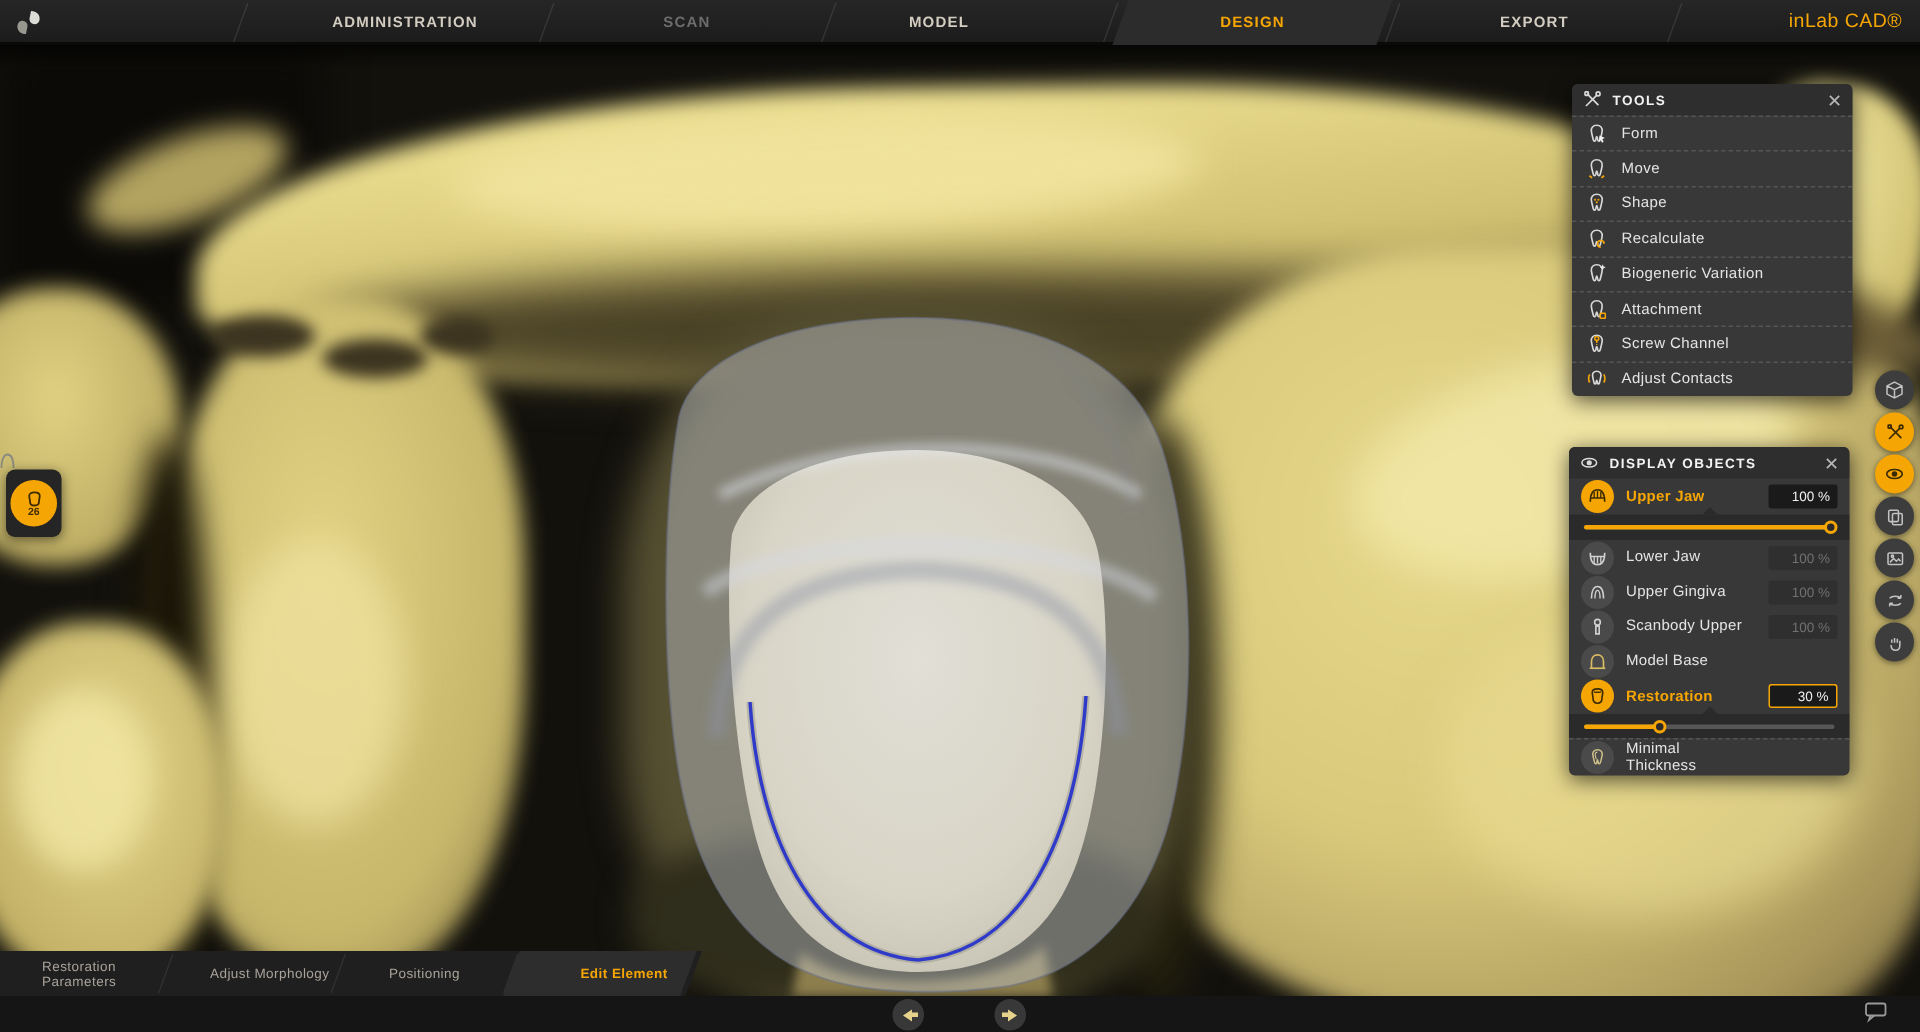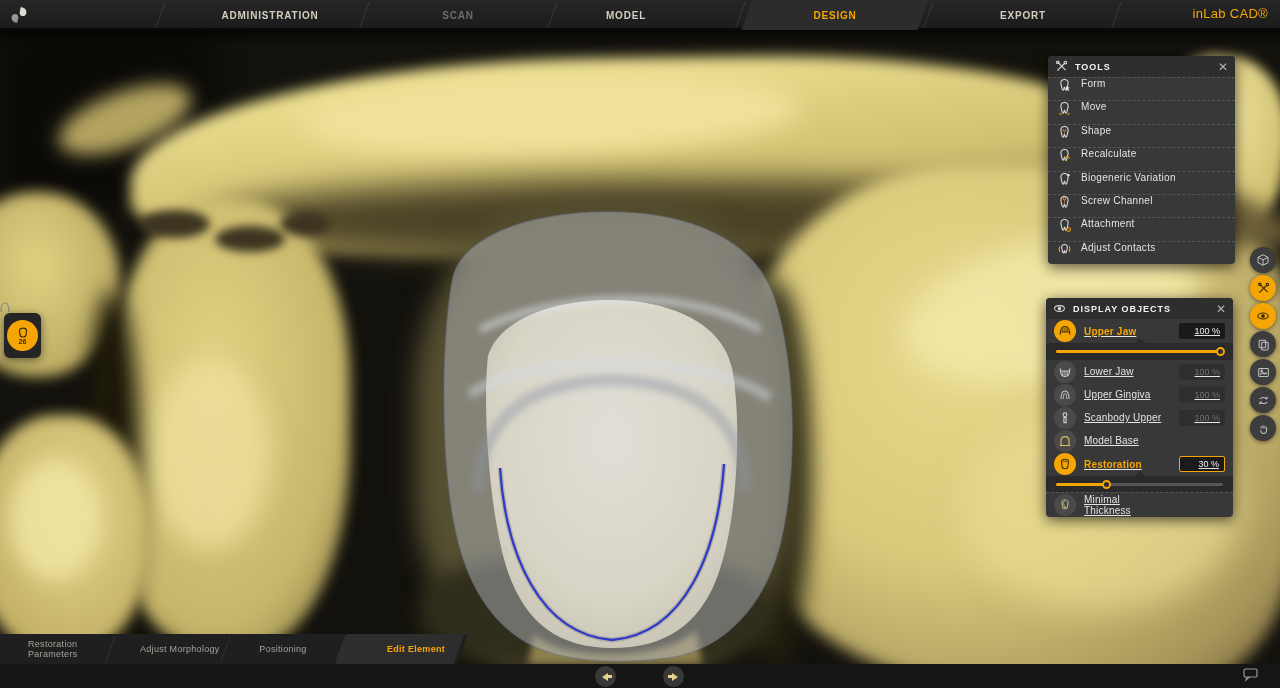--- a/index.html
+++ b/index.html
@@ -71,27 +71,27 @@
   .b-center-bottom { left:420px; top:525px; width:350px; height:112px; background:#2f2d1b; filter:blur(10px); border-radius:40%; }
   .overlay-svg { position:absolute; left:0; top:0; z-index:10; }
 
   
   .panel { position:absolute; width:187px; background:#383838; border-radius:4px; overflow:hidden;
            box-shadow:0 3px 14px rgba(0,0,0,.65); z-index:50; font-size:10px; color:#e4e4e4; }
   .panel-head { height:21px; background:#2e2e2e; display:flex; align-items:center; padding:0 7px; gap:7px; }
   .panel-title { font-weight:bold; font-size:9px; letter-spacing:1px; color:#f2f2f2; }
   .panel-close { margin-left:auto; color:#b5b5b5; font-size:12px; line-height:1; cursor:pointer; }
   .tools-panel { left:1048px; top:44px;margin-top:12px; }
-  .tool-row { height:23.4px; display:flex; align-items:flex-start; gap:9px; padding:0 9px;
+  .tool-row { height:23.4px; display:flex; align-items:center; gap:9px; padding:0 9px;
               border-top:1px dashed rgba(170,170,170,.25); cursor:pointer; }
   .tool-row .tlabel { letter-spacing:.3px; }
   .ticon { width:15px; height:15px; display:flex; }
 
   .display-panel { left:1046px; top:298px; }
-  .d-row { height:23px; display:flex; align-items:center; gap:8px; padding:0 8px;text-decoration:underline; }
+  .d-row { height:23px; display:flex; align-items:center; gap:8px; padding:0 8px; }
   .d-row.tall { height:24px; }
   .d-row.minimal { height:25px; border-top:1px dashed rgba(170,170,170,.25); }
   .d-row .dlabel { letter-spacing:.2px; line-height:1.1; }
   .d-row.sel .dlabel { color:var(--accent); font-weight:bold; }
   .ic { width:22px; height:22px; border-radius:50%; background:#4a4a4a; flex:none;
         display:flex; align-items:center; justify-content:center; color:#cfcfcf; }
   .d-row.sel .ic { background:var(--accent); color:#3d2c00; }
   .ic.gold { color:#d9bd62; }
   .ic.pale { color:#cfc08a; }
   .val { margin-left:auto; width:46px; height:16px; background:#1a1a1a; border-radius:2px; color:#f0f0f0;
@@ -302,34 +302,34 @@
             <path d="M7.5 1.5 C5 1.5 3.6 3.2 3.9 5.4 C4.1 7.2 4.7 9.2 5.2 11.2 C5.5 12.3 6.5 12.4 6.8 11.3 C7 10.3 7.2 9.1 7.5 9.1 C7.8 9.1 8 10.3 8.2 11.3 C8.5 12.4 9.5 12.3 9.8 11.2 C10.3 9.2 10.9 7.2 11.1 5.4 C11.4 3.2 10 1.5 7.5 1.5 Z" fill="none" stroke="#d8d8d8" stroke-width="1.1"></path>
             <path d="M11.5 1.2 L12.1 2.6 L13.5 3.2 L12.1 3.8 L11.5 5.2 L10.9 3.8 L9.5 3.2 L10.9 2.6 Z" fill="#e8e8e8"></path>
           </svg>
         </span>
       <span class="tlabel">Biogeneric Variation</span>
     </div>
     <div class="tool-row">
       <span class="ticon">
           <svg width="15" height="15" viewBox="0 0 15 15">
             <path d="M7.5 1.5 C5 1.5 3.6 3.2 3.9 5.4 C4.1 7.2 4.7 9.2 5.2 11.2 C5.5 12.3 6.5 12.4 6.8 11.3 C7 10.3 7.2 9.1 7.5 9.1 C7.8 9.1 8 10.3 8.2 11.3 C8.5 12.4 9.5 12.3 9.8 11.2 C10.3 9.2 10.9 7.2 11.1 5.4 C11.4 3.2 10 1.5 7.5 1.5 Z" fill="none" stroke="#d8d8d8" stroke-width="1.1"></path>
+            <rect x="9.8" y="9.8" width="3.4" height="3.4" rx=".4" stroke="#F6A604" stroke-width="1" fill="none"></rect>
+          </svg>
+        </span>
+      <span class="tlabel">Attachment</span>
+    </div>
+    <div class="tool-row">
+      <span class="ticon">
+          <svg width="15" height="15" viewBox="0 0 15 15">
+            <path d="M7.5 1.5 C5 1.5 3.6 3.2 3.9 5.4 C4.1 7.2 4.7 9.2 5.2 11.2 C5.5 12.3 6.5 12.4 6.8 11.3 C7 10.3 7.2 9.1 7.5 9.1 C7.8 9.1 8 10.3 8.2 11.3 C8.5 12.4 9.5 12.3 9.8 11.2 C10.3 9.2 10.9 7.2 11.1 5.4 C11.4 3.2 10 1.5 7.5 1.5 Z" fill="none" stroke="#d8d8d8" stroke-width="1.1"></path>
             <circle cx="7.5" cy="3.6" r="1.3" stroke="#F6A604" stroke-width="1" fill="none"></circle>
             <path d="M7.5 5.4 L7.5 8" stroke="#F6A604" stroke-width="1" stroke-dasharray="1.2 .9"></path>
           </svg>
         </span>
       <span class="tlabel">Screw Channel</span>
-    </div>
-    <div class="tool-row">
-      <span class="ticon">
-          <svg width="15" height="15" viewBox="0 0 15 15">
-            <path d="M7.5 1.5 C5 1.5 3.6 3.2 3.9 5.4 C4.1 7.2 4.7 9.2 5.2 11.2 C5.5 12.3 6.5 12.4 6.8 11.3 C7 10.3 7.2 9.1 7.5 9.1 C7.8 9.1 8 10.3 8.2 11.3 C8.5 12.4 9.5 12.3 9.8 11.2 C10.3 9.2 10.9 7.2 11.1 5.4 C11.4 3.2 10 1.5 7.5 1.5 Z" fill="none" stroke="#d8d8d8" stroke-width="1.1"></path>
-            <rect x="9.8" y="9.8" width="3.4" height="3.4" rx=".4" stroke="#F6A604" stroke-width="1" fill="none"></rect>
-          </svg>
-        </span>
-      <span class="tlabel">Attachment</span>
     </div>
     <div class="tool-row">
       <span class="ticon">
           <svg width="15" height="15" viewBox="0 0 15 15">
             <path d="M7.5 2.5 C5.6 2.5 4.5 3.8 4.7 5.5 C4.9 7 5.3 8.6 5.7 10.2 C5.9 11.1 6.8 11.2 7 10.3 C7.2 9.5 7.3 8.5 7.5 8.5 C7.7 8.5 7.8 9.5 8 10.3 C8.2 11.2 9.1 11.1 9.3 10.2 C9.7 8.6 10.1 7 10.3 5.5 C10.5 3.8 9.4 2.5 7.5 2.5 Z" fill="none" stroke="#d8d8d8" stroke-width="1.1"></path>
             <path d="M2.8 4.6 C1.9 6.2 1.9 8.4 2.8 10 M12.2 4.6 C13.1 6.2 13.1 8.4 12.2 10" stroke="#F6A604" stroke-width="1.1" fill="none"></path>
           </svg>
         </span>
       <span class="tlabel">Adjust Contacts</span>
     </div>

